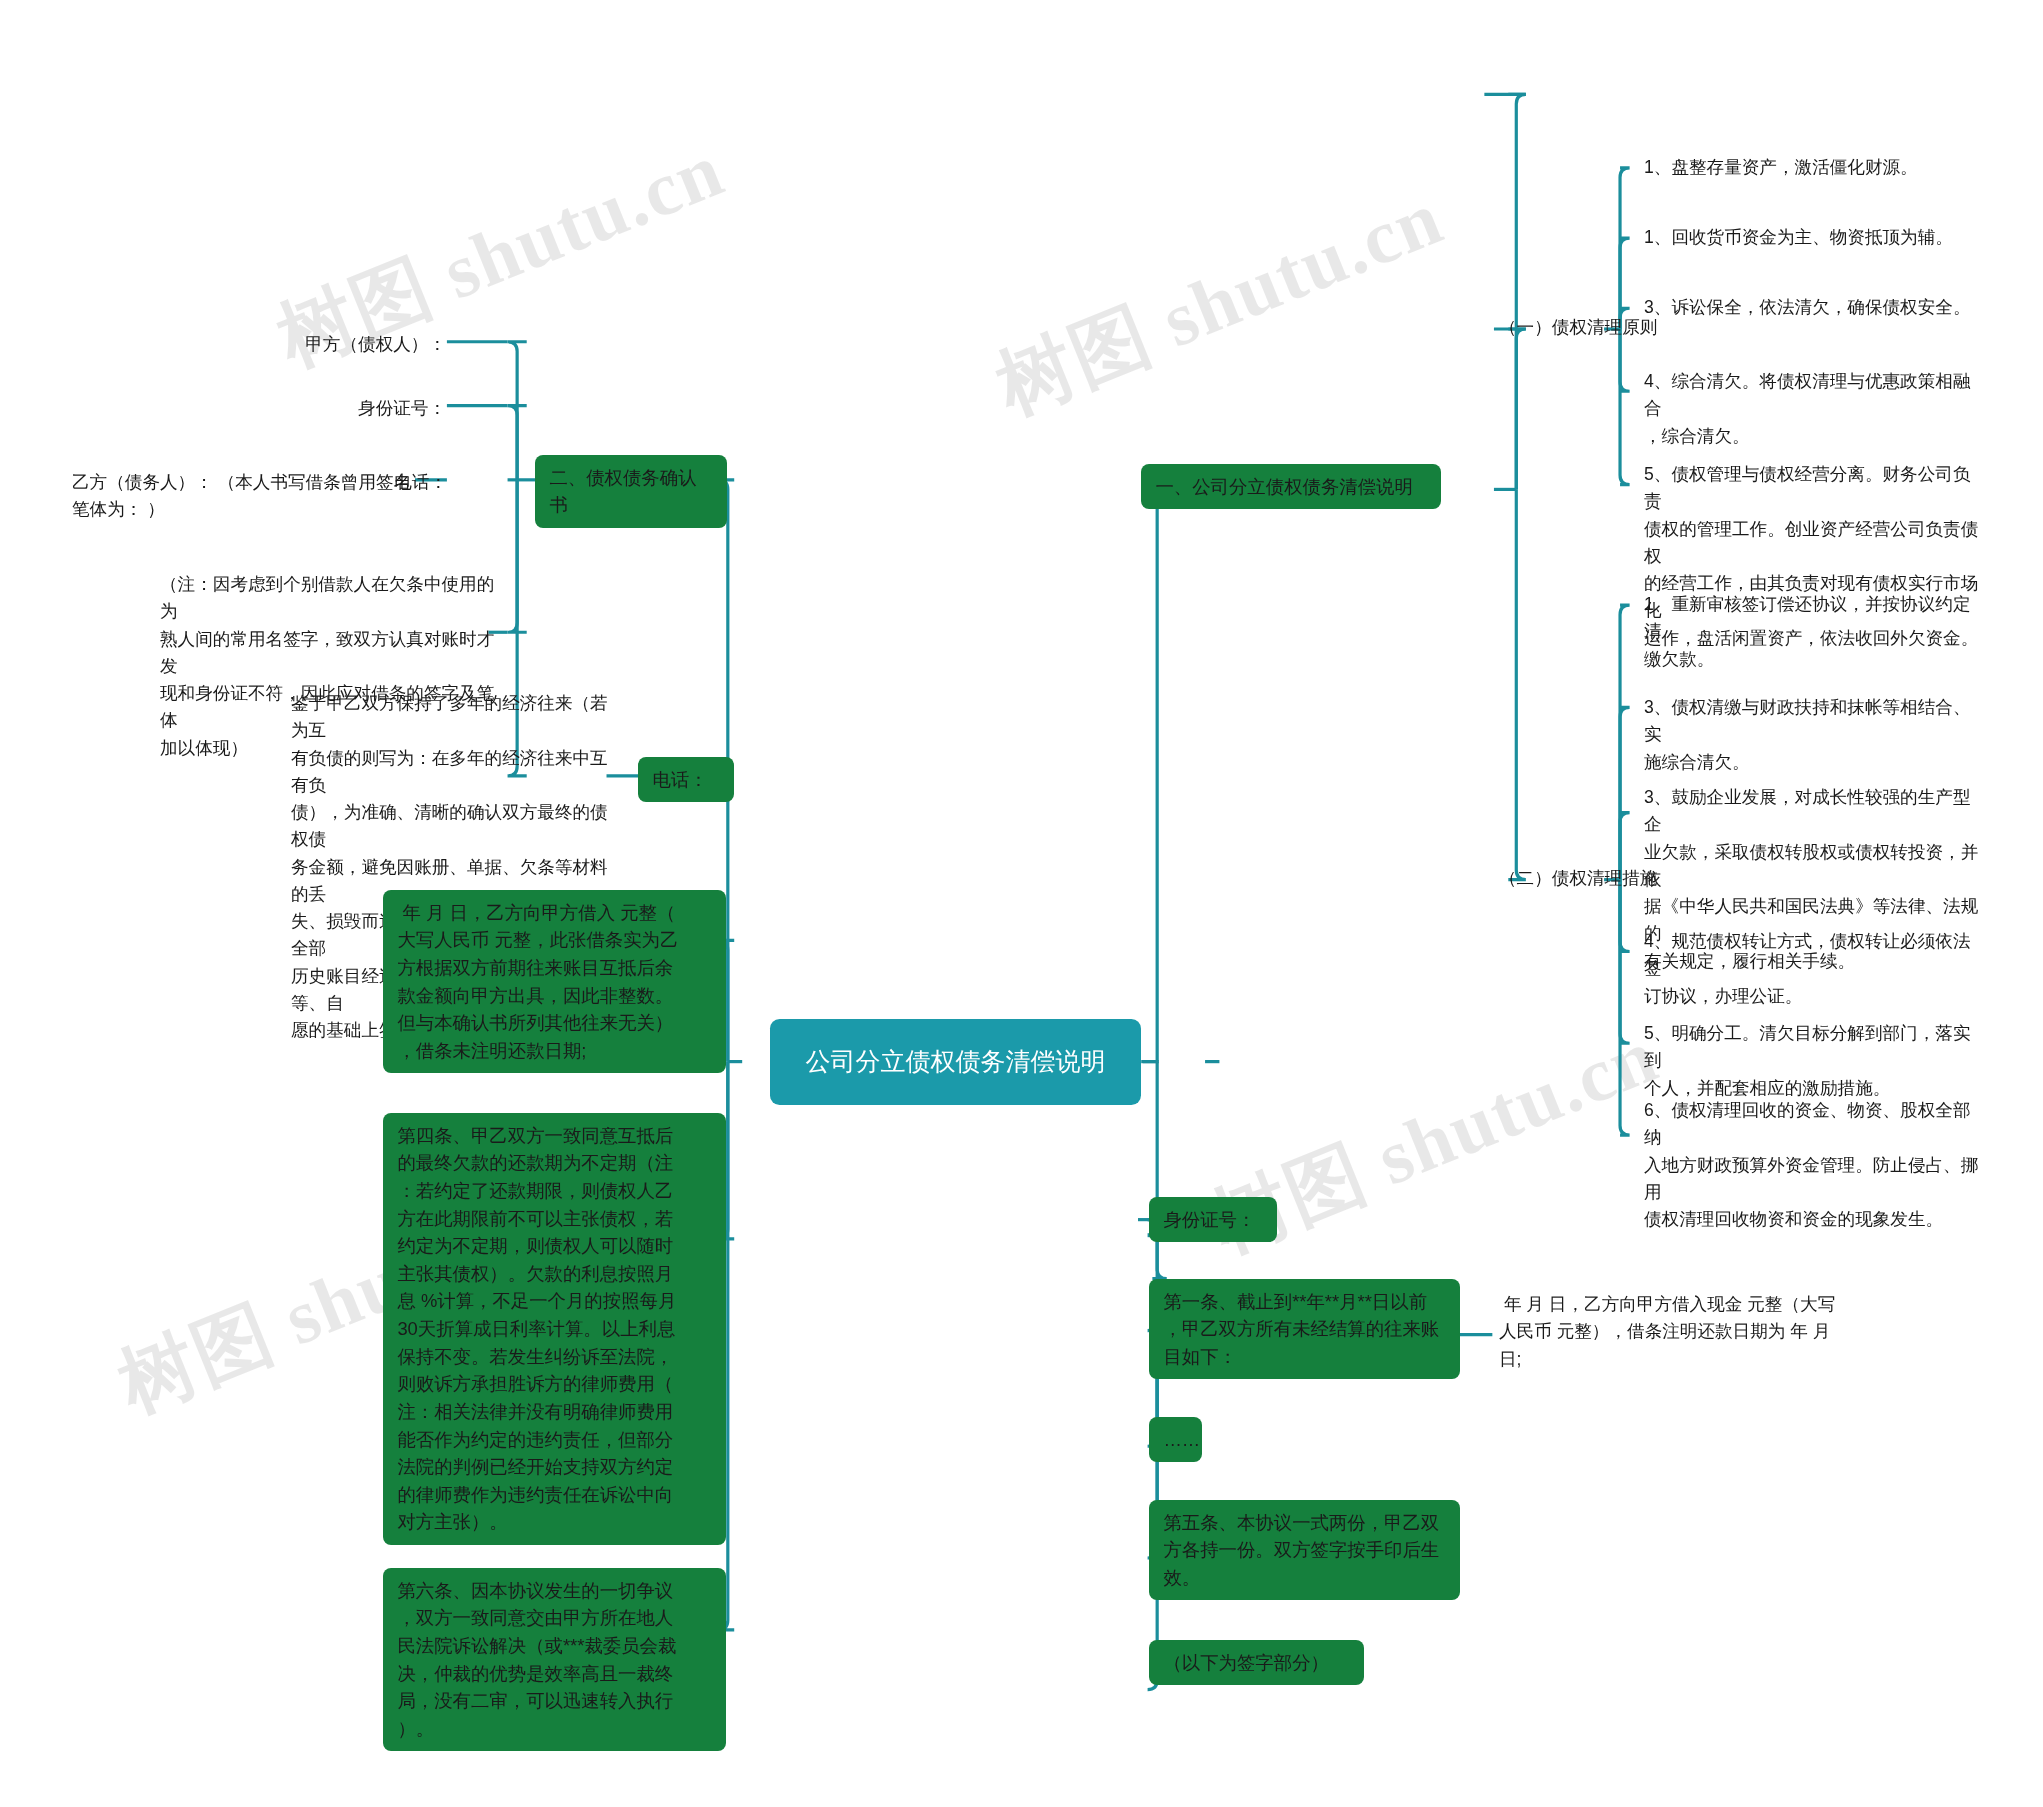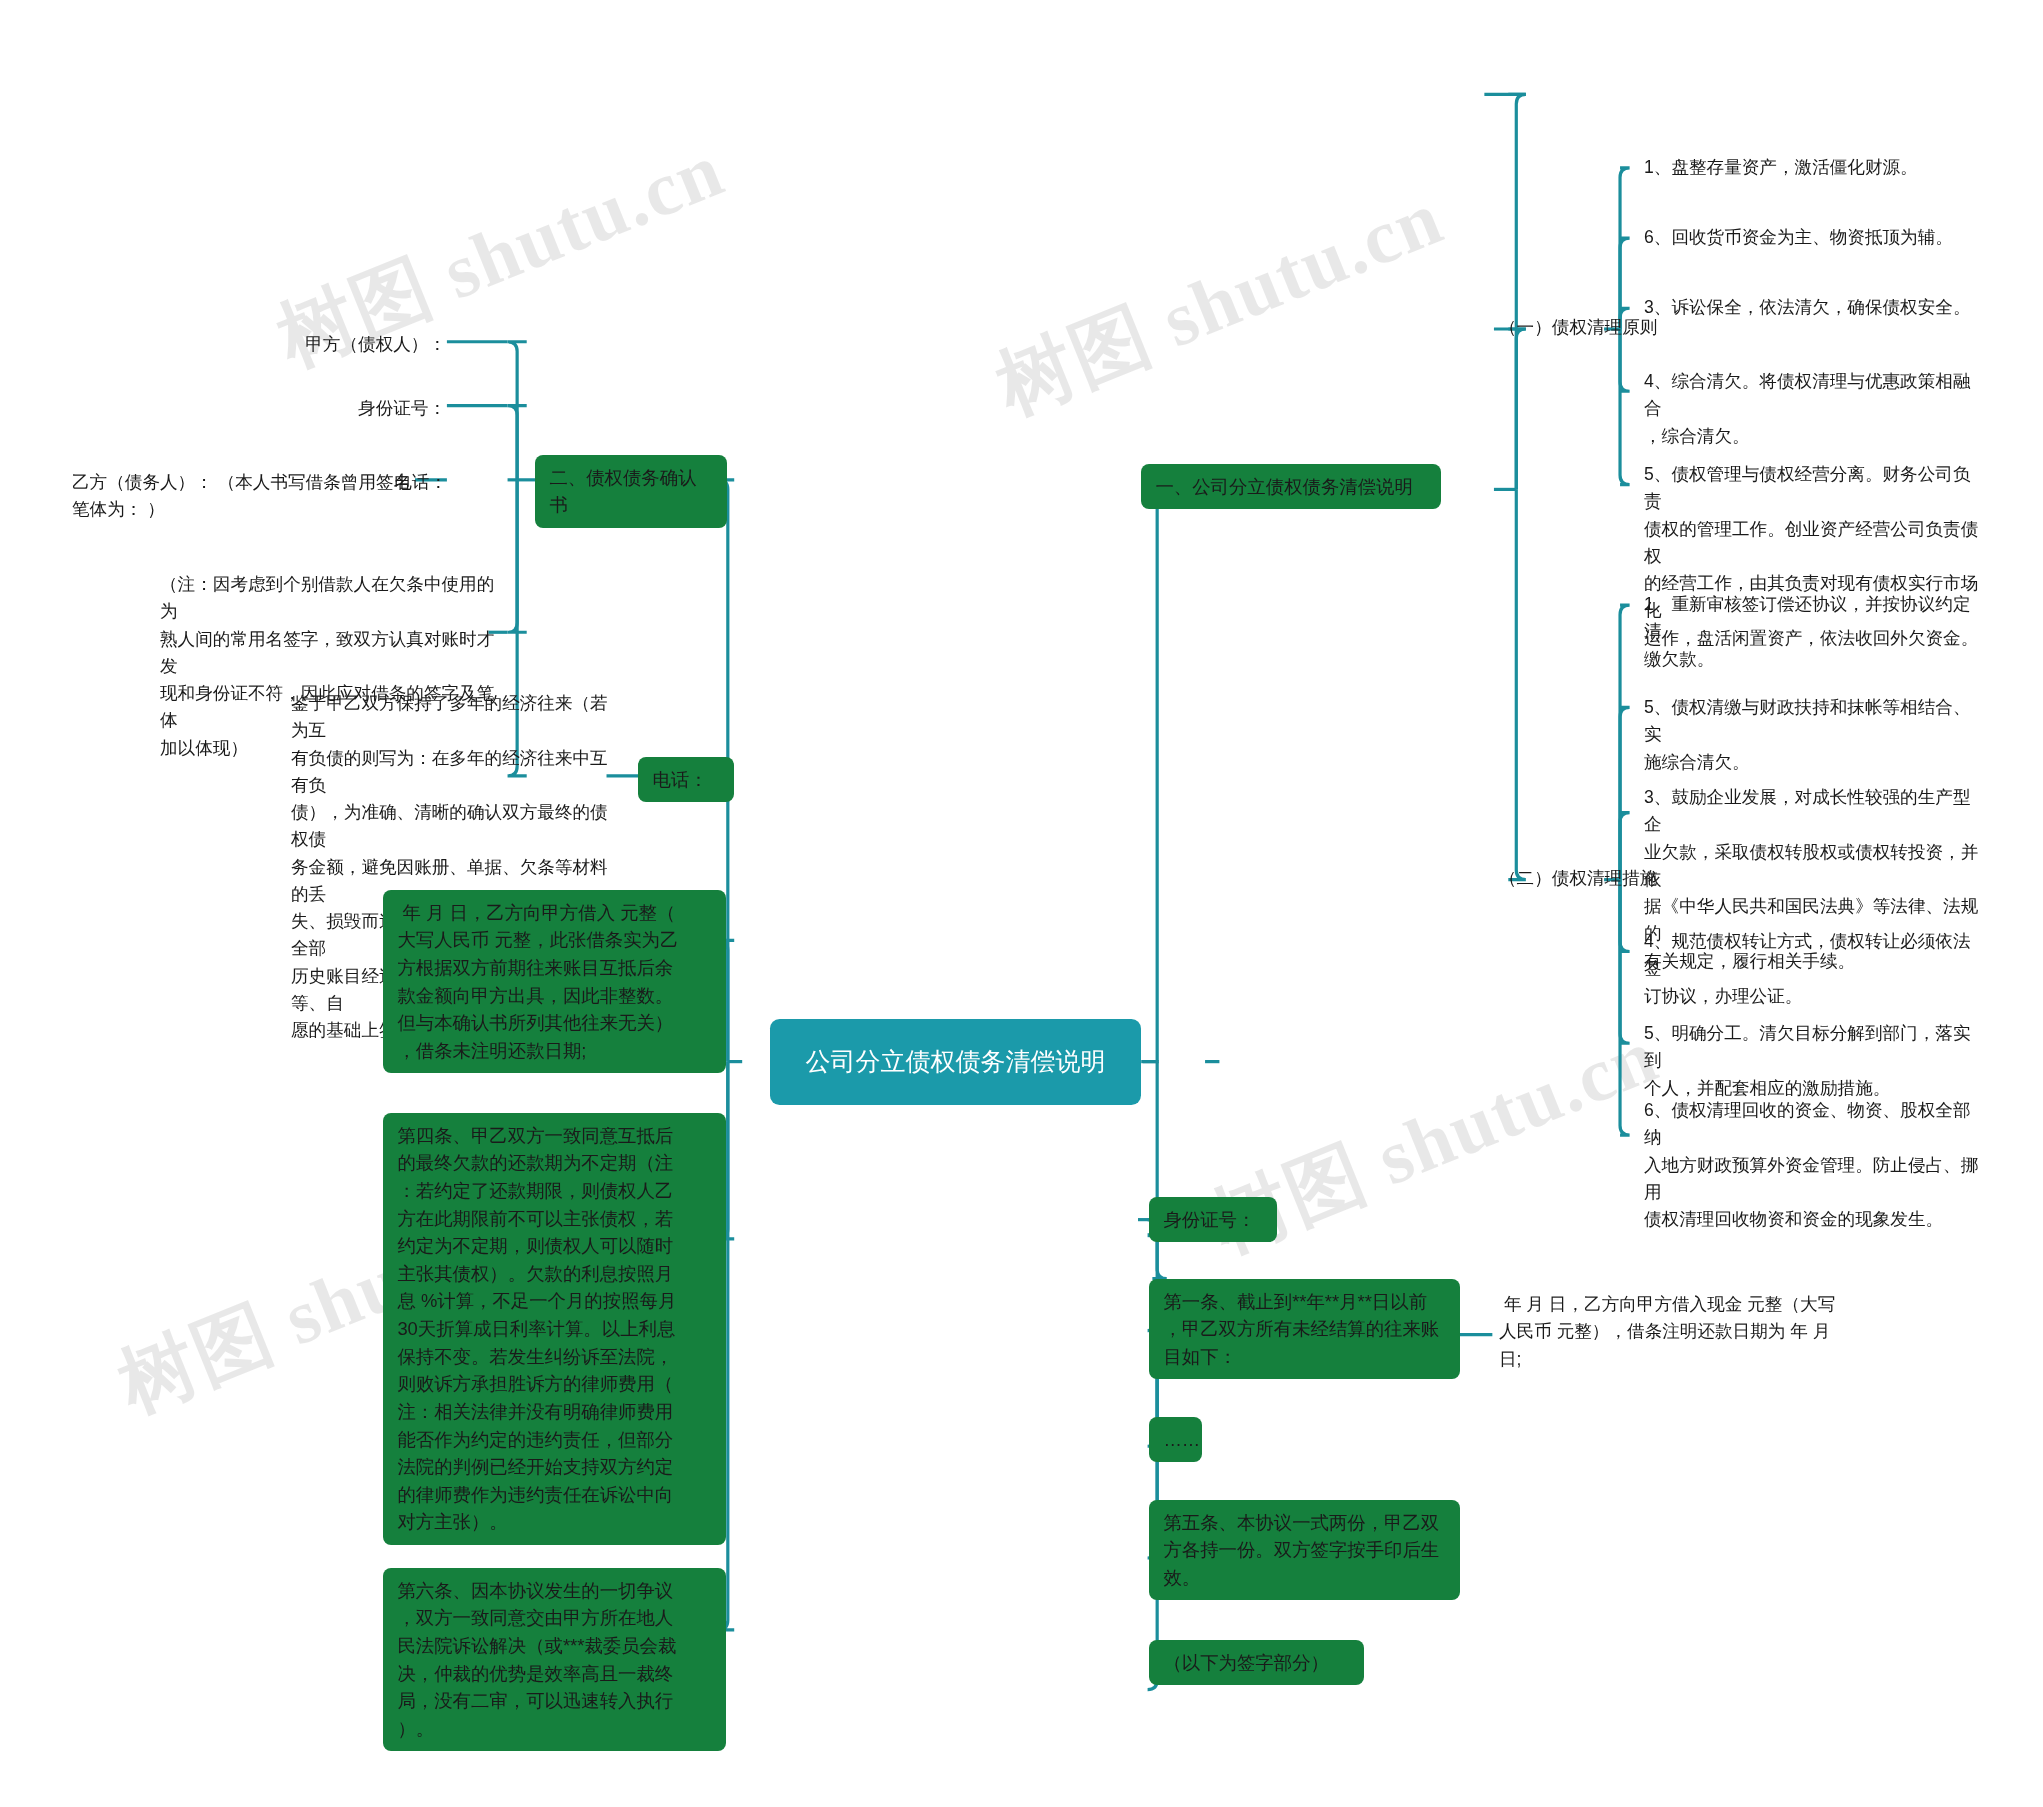--- a/index.html
+++ b/index.html
@@ -138,34 +138,34 @@
   </svg>
 
   <div class="node root" style="left:770px;top:1019px;width:371px;height:86px;">公司分立债权债务清偿说明</div>
 
   <div class="node pill" style="left:1141px;top:464px;width:300px;">一、公司分立债权债务清偿说明</div>
 
 
   <div class="node plain" style="left:1499px;top:314px;width:160px;">（一）债权清理原则</div>
 
   <div class="node plain" style="left:1644px;top:154px;width:335px;">1、盘整存量资产，激活僵化财源。</div>
-  <div class="node plain" style="left:1644px;top:224px;width:335px;">6、回收货币资金为主、物资抵顶为辅。</div>
+  <div class="node plain" style="left:1644px;top:224px;width:335px;">1、回收货币资金为主、物资抵顶为辅。</div>
   <div class="node plain" style="left:1644px;top:294px;width:335px;">3、诉讼保全，依法清欠，确保债权安全。</div>
   <div class="node plain" style="left:1644px;top:368px;width:335px;">4、综合清欠。将债权清理与优惠政策相融合
 ，综合清欠。</div>
   <div class="node plain" style="left:1644px;top:461px;width:335px;">5、债权管理与债权经营分离。财务公司负责
 债权的管理工作。创业资产经营公司负责债权
 的经营工作，由其负责对现有债权实行市场化
 运作，盘活闲置资产，依法收回外欠资金。</div>
 
   <div class="node plain" style="left:1499px;top:865px;width:160px;">（二）债权清理措施</div>
 
   <div class="node plain" style="left:1644px;top:591px;width:335px;">1、重新审核签订偿还协议，并按协议约定清
 缴欠款。</div>
-  <div class="node plain" style="left:1644px;top:694px;width:335px;">5、债权清缴与财政扶持和抹帐等相结合、实
+  <div class="node plain" style="left:1644px;top:694px;width:335px;">3、债权清缴与财政扶持和抹帐等相结合、实
 施综合清欠。</div>
   <div class="node plain" style="left:1644px;top:784px;width:335px;">3、鼓励企业发展，对成长性较强的生产型企
 业欠款，采取债权转股权或债权转投资，并依
 据《中华人民共和国民法典》等法律、法规的
 有关规定，履行相关手续。</div>
   <div class="node plain" style="left:1644px;top:928px;width:335px;">4、规范债权转让方式，债权转让必须依法签
 订协议，办理公证。</div>
   <div class="node plain" style="left:1644px;top:1020px;width:335px;">5、明确分工。清欠目标分解到部门，落实到
 个人，并配套相应的激励措施。</div>
   <div class="node plain" style="left:1644px;top:1097px;width:335px;">6、债权清理回收的资金、物资、股权全部纳

